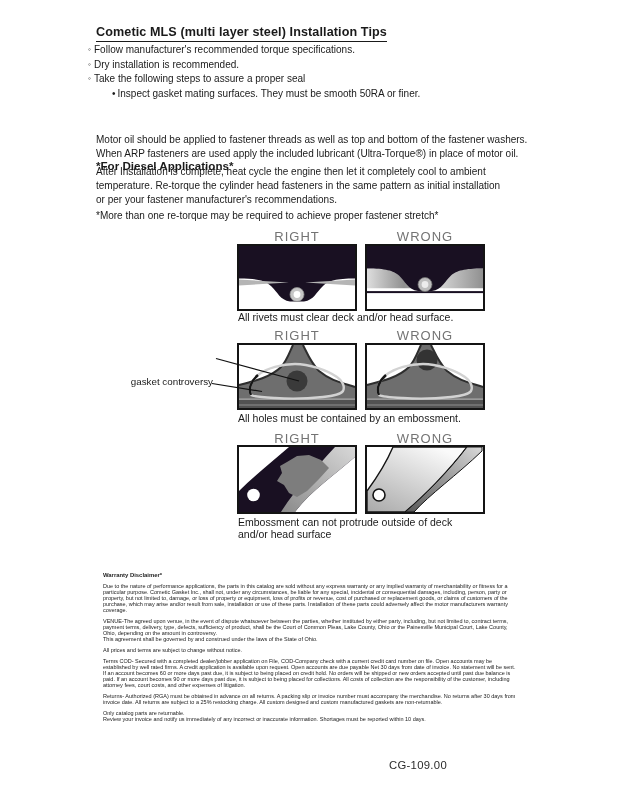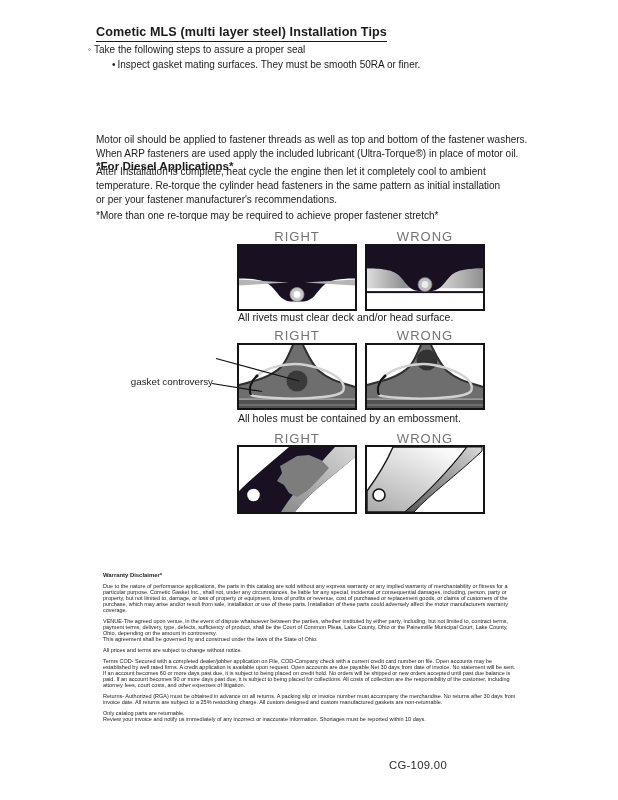--- a/index.html
+++ b/index.html
@@ -27,20 +27,22 @@
 </head>
 <body>
 
 <div class="page">
 
   <div class="abs" style="left:96px;top:22px;">
     <span class="title">Cometic MLS (multi layer steel) Installation Tips</span>
   </div>
 
   <div class="abs tips" style="left:88px;top:43px;">
+    <div class="tip-l1"><span class="mk">◦</span><span>Follow manufacturer's recommended torque specifications.</span></div>
+    <div class="tip-l1"><span class="mk">◦</span><span>Dry installation is recommended.</span></div>
     <div class="tip-l1"><span class="mk">◦</span><span>Take the following steps to assure a proper seal</span></div>
     <div class="tip-l2"><span class="mk">•</span><span>Inspect gasket mating surfaces.  They must be smooth 50RA or finer.</span></div>
   </div>
 
   <div class="abs h2" style="left:96px;top:115px;margin-top:44px;">*For Diesel Applications*</div>
   <div class="abs body-text pre" style="left:96px;top:133px;">Motor oil should be applied to fastener threads as well as top and bottom of the fastener washers.
 When ARP fasteners are used apply the included lubricant (Ultra-Torque®) in place of motor oil.</div>
   <div class="abs body-text pre" style="left:96px;top:165px;">After Installation is complete, heat cycle the engine then let it completely cool to ambient
 temperature. Re-torque the cylinder head fasteners in the same pattern as initial installation
 or per your fastener manufacturer's recommendations.</div>
@@ -165,20 +167,22 @@
         </linearGradient>
       </defs>
       <rect x="0" y="0" width="120" height="69" fill="#ffffff"></rect>
       <path d="M28 2 L102 2 C84 26 58 52 40 67 L2 67 L2 46 C13 31 22 16 28 2 Z" fill="url(#g3wl)" stroke="#141414" stroke-width="1.4"></path>
       <path d="M102 2 L117 2 L117 6 C92 30 64 50 49 67 L40 67 C58 52 84 26 102 2 Z" fill="url(#g3wd)" stroke="#141414" stroke-width="1"></path>
       <circle cx="14" cy="50" r="6" fill="#ffffff" stroke="#141414" stroke-width="1.6"></circle>
       <rect x="1" y="1" width="118" height="67" fill="none" stroke="#141414" stroke-width="2"></rect>
     </svg>
   </div>
 
+  <div class="abs caption pre" style="left:238px;top:517px;">Embossment can not protrude outside of deck
+and/or head surface</div>
 
   <div class="abs legal" style="left:103px;top:572px;">
     <p class="legal-h">Warranty Disclaimer*</p>
     <p>Due to the nature of performance applications, the parts in this catalog are sold without any express warranty or any implied warranty of merchantability or fitness for a particular purpose.  Cometic Gasket Inc., shall not, under any circumstances, be liable for any special, incidental or consequential damages, including, person, party or property, but not limited to, damage, or loss of property or equipment, loss of profits or revenue, cost of purchased or replacement goods, or claims of customers of the purchase, which may arise and/or result from sale, installation or use of these parts.  Installation of these parts could adversely affect the motor manufacturers warranty coverage.</p>
     <p class="tight">VENUE-The agreed upon venue, in the event of dispute whatsoever between the parties, whether instituted by either party, including, but not limited to, contract terms, payment terms, delivery, type, defects, sufficiency of product, shall be the Court of Common Pleas, Lake County, Ohio or the Painesville Municipal Court, Lake County, Ohio, depending on the amount in controversy.</p>
     <p>This agreement shall be governed by and construed under the laws of the State of Ohio.</p>
     <p>All prices and terms are subject to change without notice.</p>
     <p>Terms COD- Secured with a completed dealer/jobber application on File, COD-Company check with a current credit card number on file.  Open accounts may be established by well rated firms.  A credit application is available upon request.  Open accounts are due payable Net 30 days from date of invoice.  No statement will be sent.  If an account becomes 60 or more days past due, it is subject to being placed on credit hold.  No orders will be shipped or new orders accepted until past due balance is paid.  If an account becomes 90 or more days past due, it is subject to being placed for collections.  All costs of collection are the responsibility of the customer, including attorney fees, court costs, and other expenses of litigation.</p>
     <p>Returns- Authorized (RGA) must be obtained in advance on all returns.  A packing slip or invoice number must accompany the merchandise.  No returns after 30 days from invoice date.  All returns are subject to a 25% restocking charge.  All custom designed and custom manufactured gaskets are non-returnable.</p>
     <p class="tight">Only catalog parts are returnable.</p>

